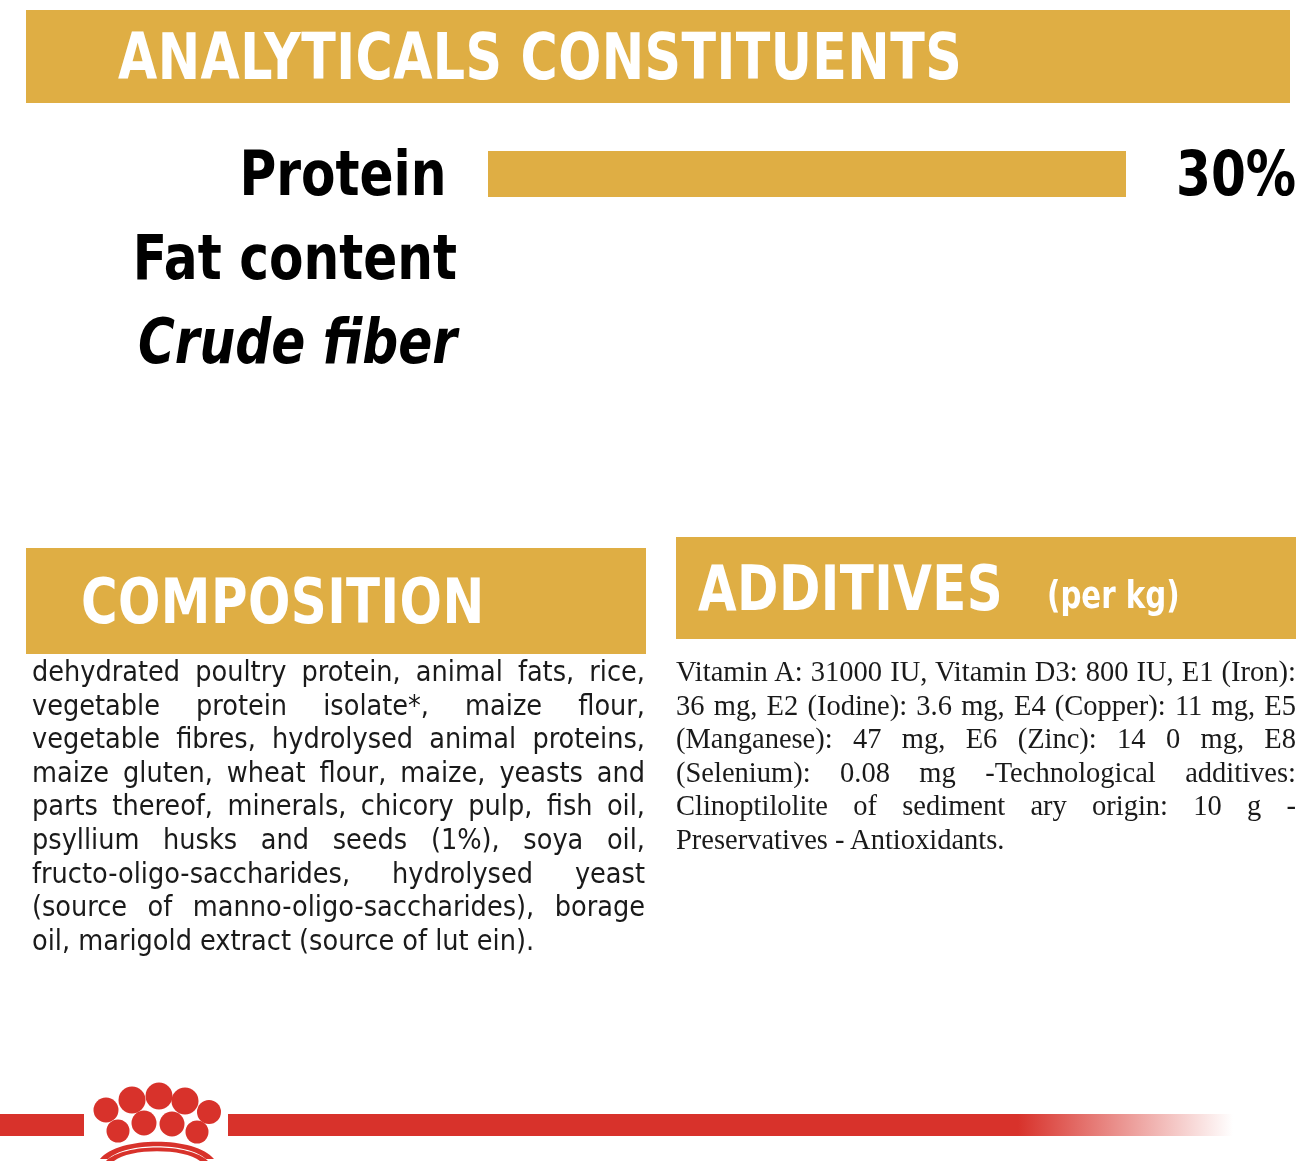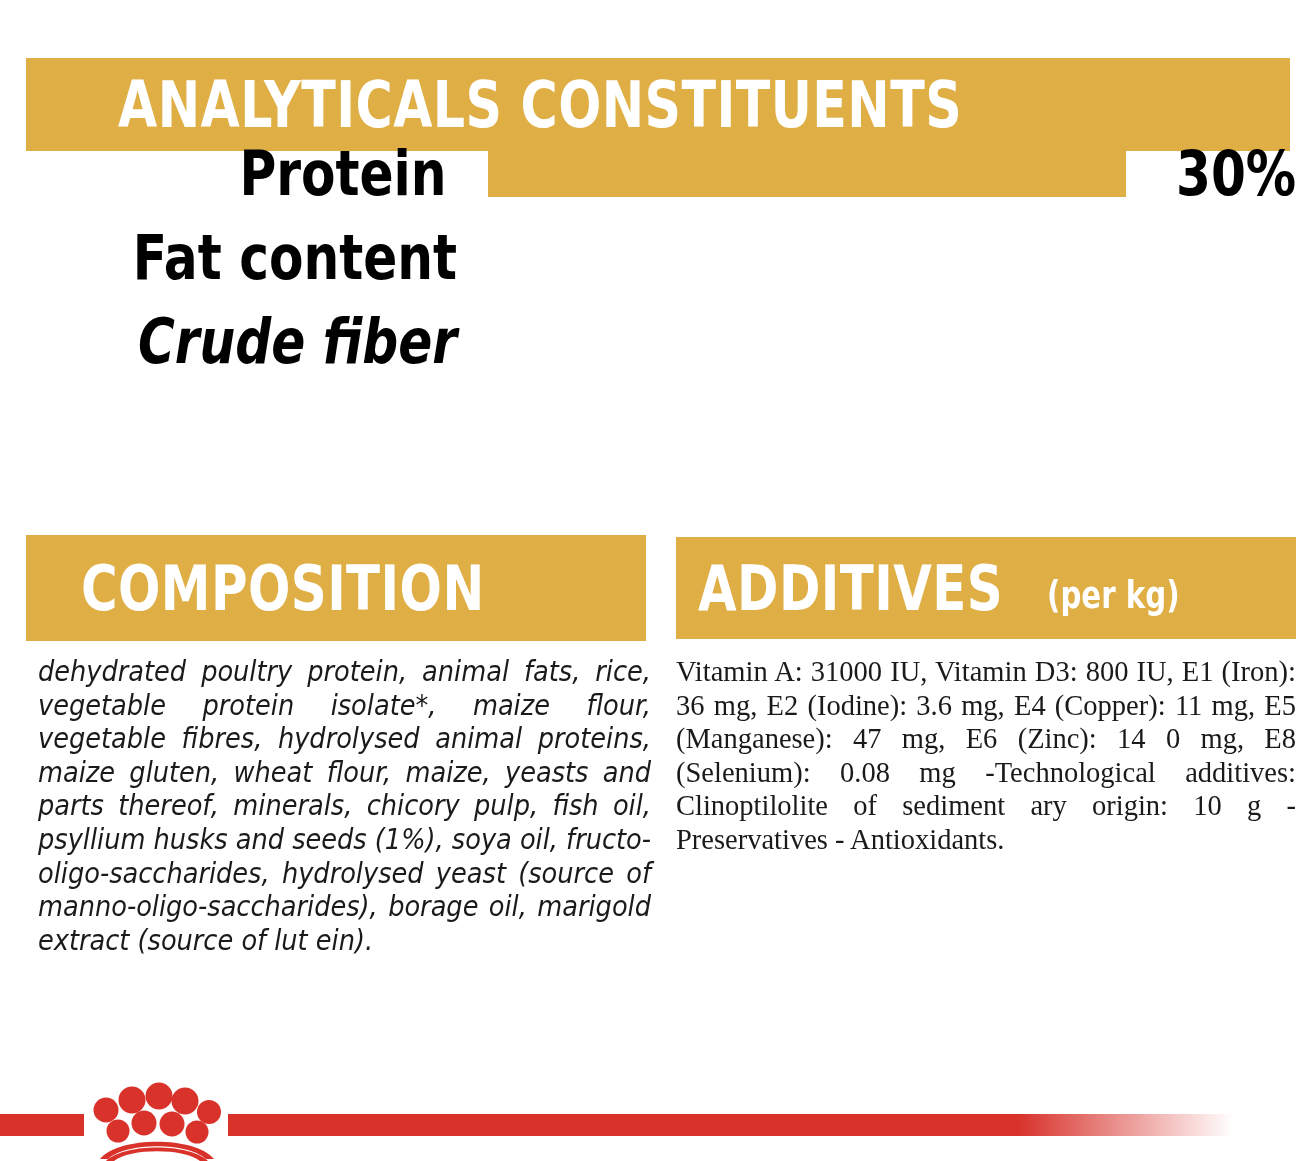--- a/index.html
+++ b/index.html
@@ -33,30 +33,29 @@
     transform: scaleX(0.88);
     transform-origin: left center;
   }
 
   #title-banner {
     left: 26px;
     top: 10px;
     width: 1264px;
     height: 93px;
     padding-left: 92px;
-    margin-top: 48px;
   }
   #title-banner .banner-text {
     font-size: 64px;
     line-height: 64px;
   }
 
   #composition-banner {
     left: 26px;
-    top: 535px;
+    top: 548px;
     width: 620px;
     height: 106px;
     padding-left: 55px;
   }
   #composition-banner .banner-text {
     font-size: 63px;
     line-height: 63px;
   }
 
   #additives-banner {
@@ -145,23 +144,22 @@
     top: 655px;
     color: #1a1a1a;
     font-family: "Liberation Sans Narrow", "DejaVu Sans Condensed", "Liberation Sans", sans-serif;
     font-size: 28.5px;
     line-height: 33.6px;
     text-align: justify;
     text-justify: inter-word;
     box-sizing: border-box;
   }
   #composition-text {
-    left: 38px;
+    left: 32px;
     width: 613px;
-    font-style: italic;
   }
   #additives-text {
     left: 676px;
     width: 620px;
     font-family: Liberation Serif, serif;
   }
 
   
   #footer {
     position: absolute;

